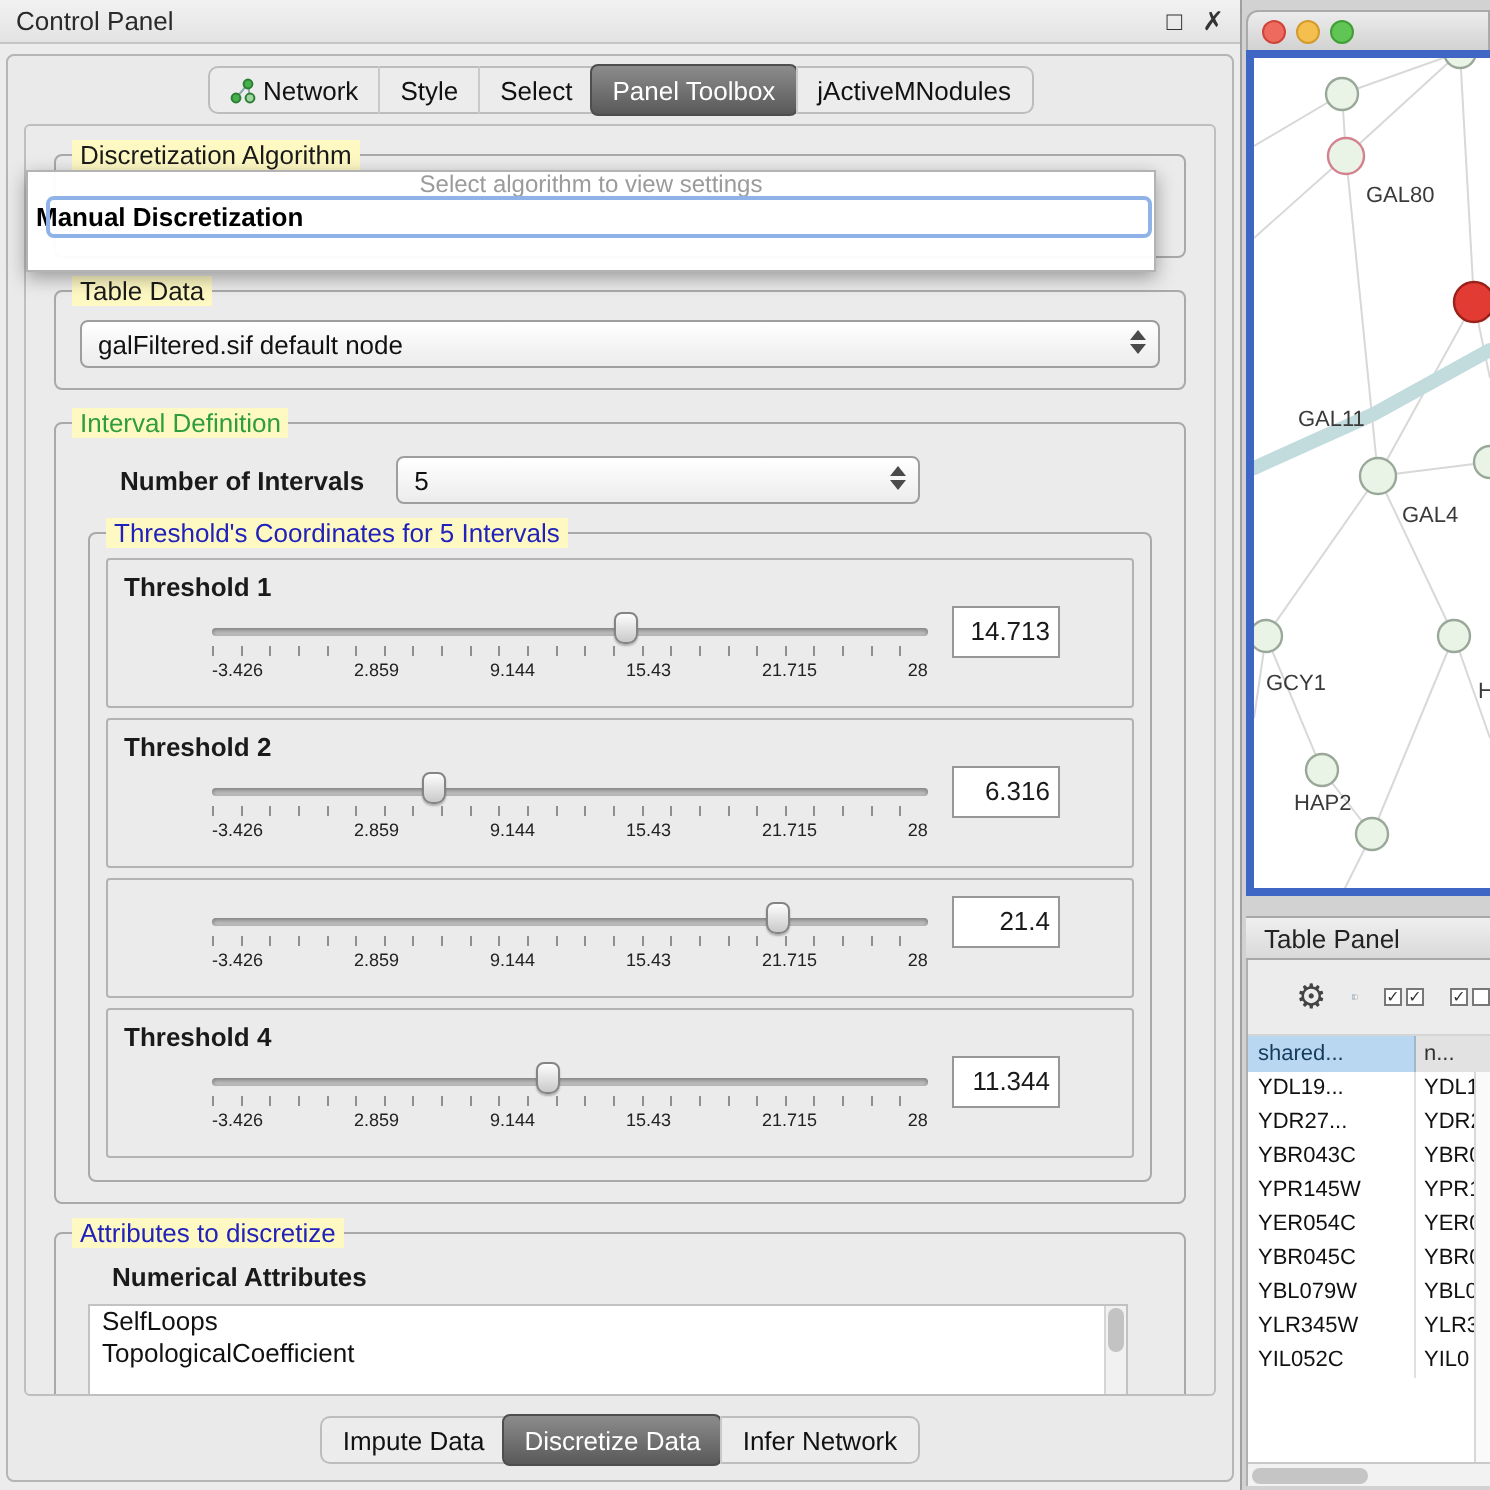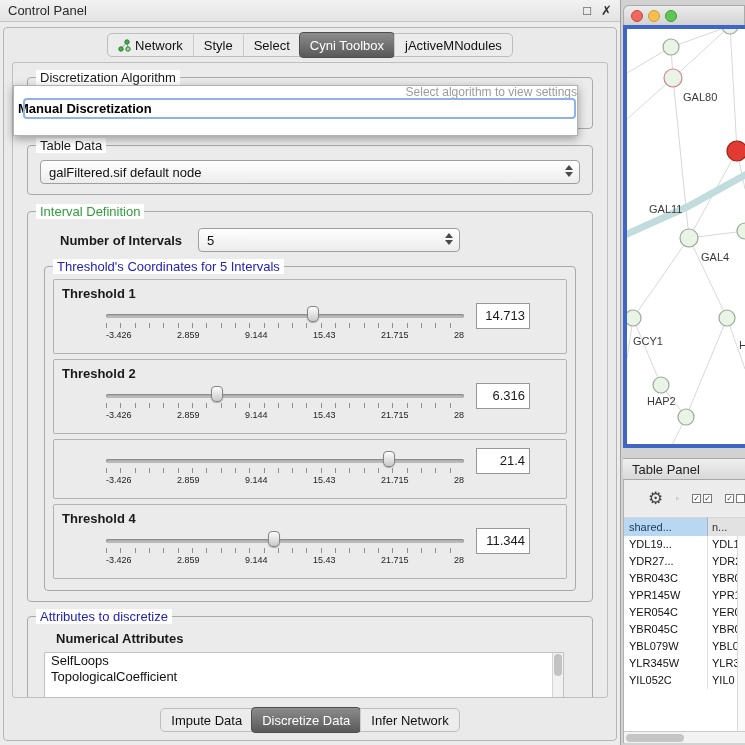--- a/index.html
+++ b/index.html
@@ -16,35 +16,35 @@
 
   .tabrow { display:flex; justify-content:center; margin-top:5px; }
   .tabset { display:inline-flex; align-items:center; height:24px; background:#ececec; border:1px solid #bdbdbd; border-radius:5px; overflow:visible; }
   .tab { display:flex; align-items:center; gap:4px; padding:3px 10px; font-size:13px; color:#111; border-left:1px solid #c9c9c9; height:24px; }
   .tab:first-child { border-left:none; }
   .tab.sel { background:linear-gradient(#8c8c8c,#595959); color:#fff; border-radius:4px; border:1px solid #4e4e4e; height:26px; margin:-1px -1px; }
 
   .content-panel { position:absolute; left:8px; right:8px; top:34px; bottom:42px; border:1px solid #bfbfbf; border-radius:3px; background:#ebebeb; padding:6px 10px; overflow:hidden; }
 
   .groupbox { position:relative; border:1px solid #a9a9a9; border-radius:4px; padding:12px 8px 8px 8px; margin:10px 4px 0 4px; }
-  .gb-title { position:absolute; top:-8px; left:8px; background:#ffffff; padding:0 4px; font-size:13px; }
+  .gb-title { position:absolute; top:-8px; left:8px; background:#fef9c3; padding:0 4px; font-size:13px; }
   .gb-green { color:#2e9e3a; }
   .gb-blue { color:#2121bb; }
   .gb-black { color:#1a1a1a; }
 
   
   .combo { position:relative; height:24px; border:1px solid #9e9e9e; border-radius:4px; background:linear-gradient(#ffffff,#ececec); display:flex; align-items:center; padding:0 22px 0 8px; font-size:13px; color:#111; }
   .stepper { position:absolute; right:6px; top:4px; display:flex; flex-direction:column; gap:2px; }
   .stepper i { display:block; width:0; height:0; border-left:4px solid transparent; border-right:4px solid transparent; }
   .stepper i.up { border-bottom:5px solid #4a4a4a; }
   .stepper i.dn { border-top:5px solid #4a4a4a; }
 
   
   .algo-popup { position:absolute; left:13px; top:85px; width:565px; height:51px; background:rgba(255,255,255,0.97); border:1px solid #b3b3b3; box-shadow:0 3px 9px rgba(0,0,0,0.35); z-index:40; }
-  .popup-placeholder { height:14px; line-height:13px; text-align:right; font-size:12px; color:#9b9b9b; }
+  .popup-placeholder { height:14px; line-height:13px; text-align:center; font-size:12px; color:#9b9b9b; }
   .popup-option { height:17px; line-height:17px; padding-left:4px; font-size:13px; color:#000; }
   .popup-option.bold { font-weight:bold; }
   .combo-ghost { position:absolute; left:9px; right:1px; top:12px; height:21px; border:2px solid #8fb3e8; border-radius:4px; pointer-events:none; }
 
   
   .intervals-row { display:flex; align-items:center; margin:4px 0 4px 24px; }
   .intervals-label { font-weight:bold; font-size:13px; margin-right:16px; }
   .intervals-combo { width:262px; }
 
   .thresholds-group { margin:14px 8px 4px 8px; padding:12px 8px 6px 8px; }
@@ -119,21 +119,21 @@
           </svg>
           <span>Network</span>
         </div>
         <div class="tab">
             <span>Style</span>
           </div>
         <div class="tab">
             <span>Select</span>
           </div>
         <div class="tab sel">
-            <span>Cyni Toolbox</span>
+            <span>Panel Toolbox</span>
           </div>
         <div class="tab">
             <span>jActiveMNodules</span>
           </div>
       </div>
     </div>
 
     <div class="content-panel">
 
       <div class="groupbox" style="height:52px; margin-top:8px;">

